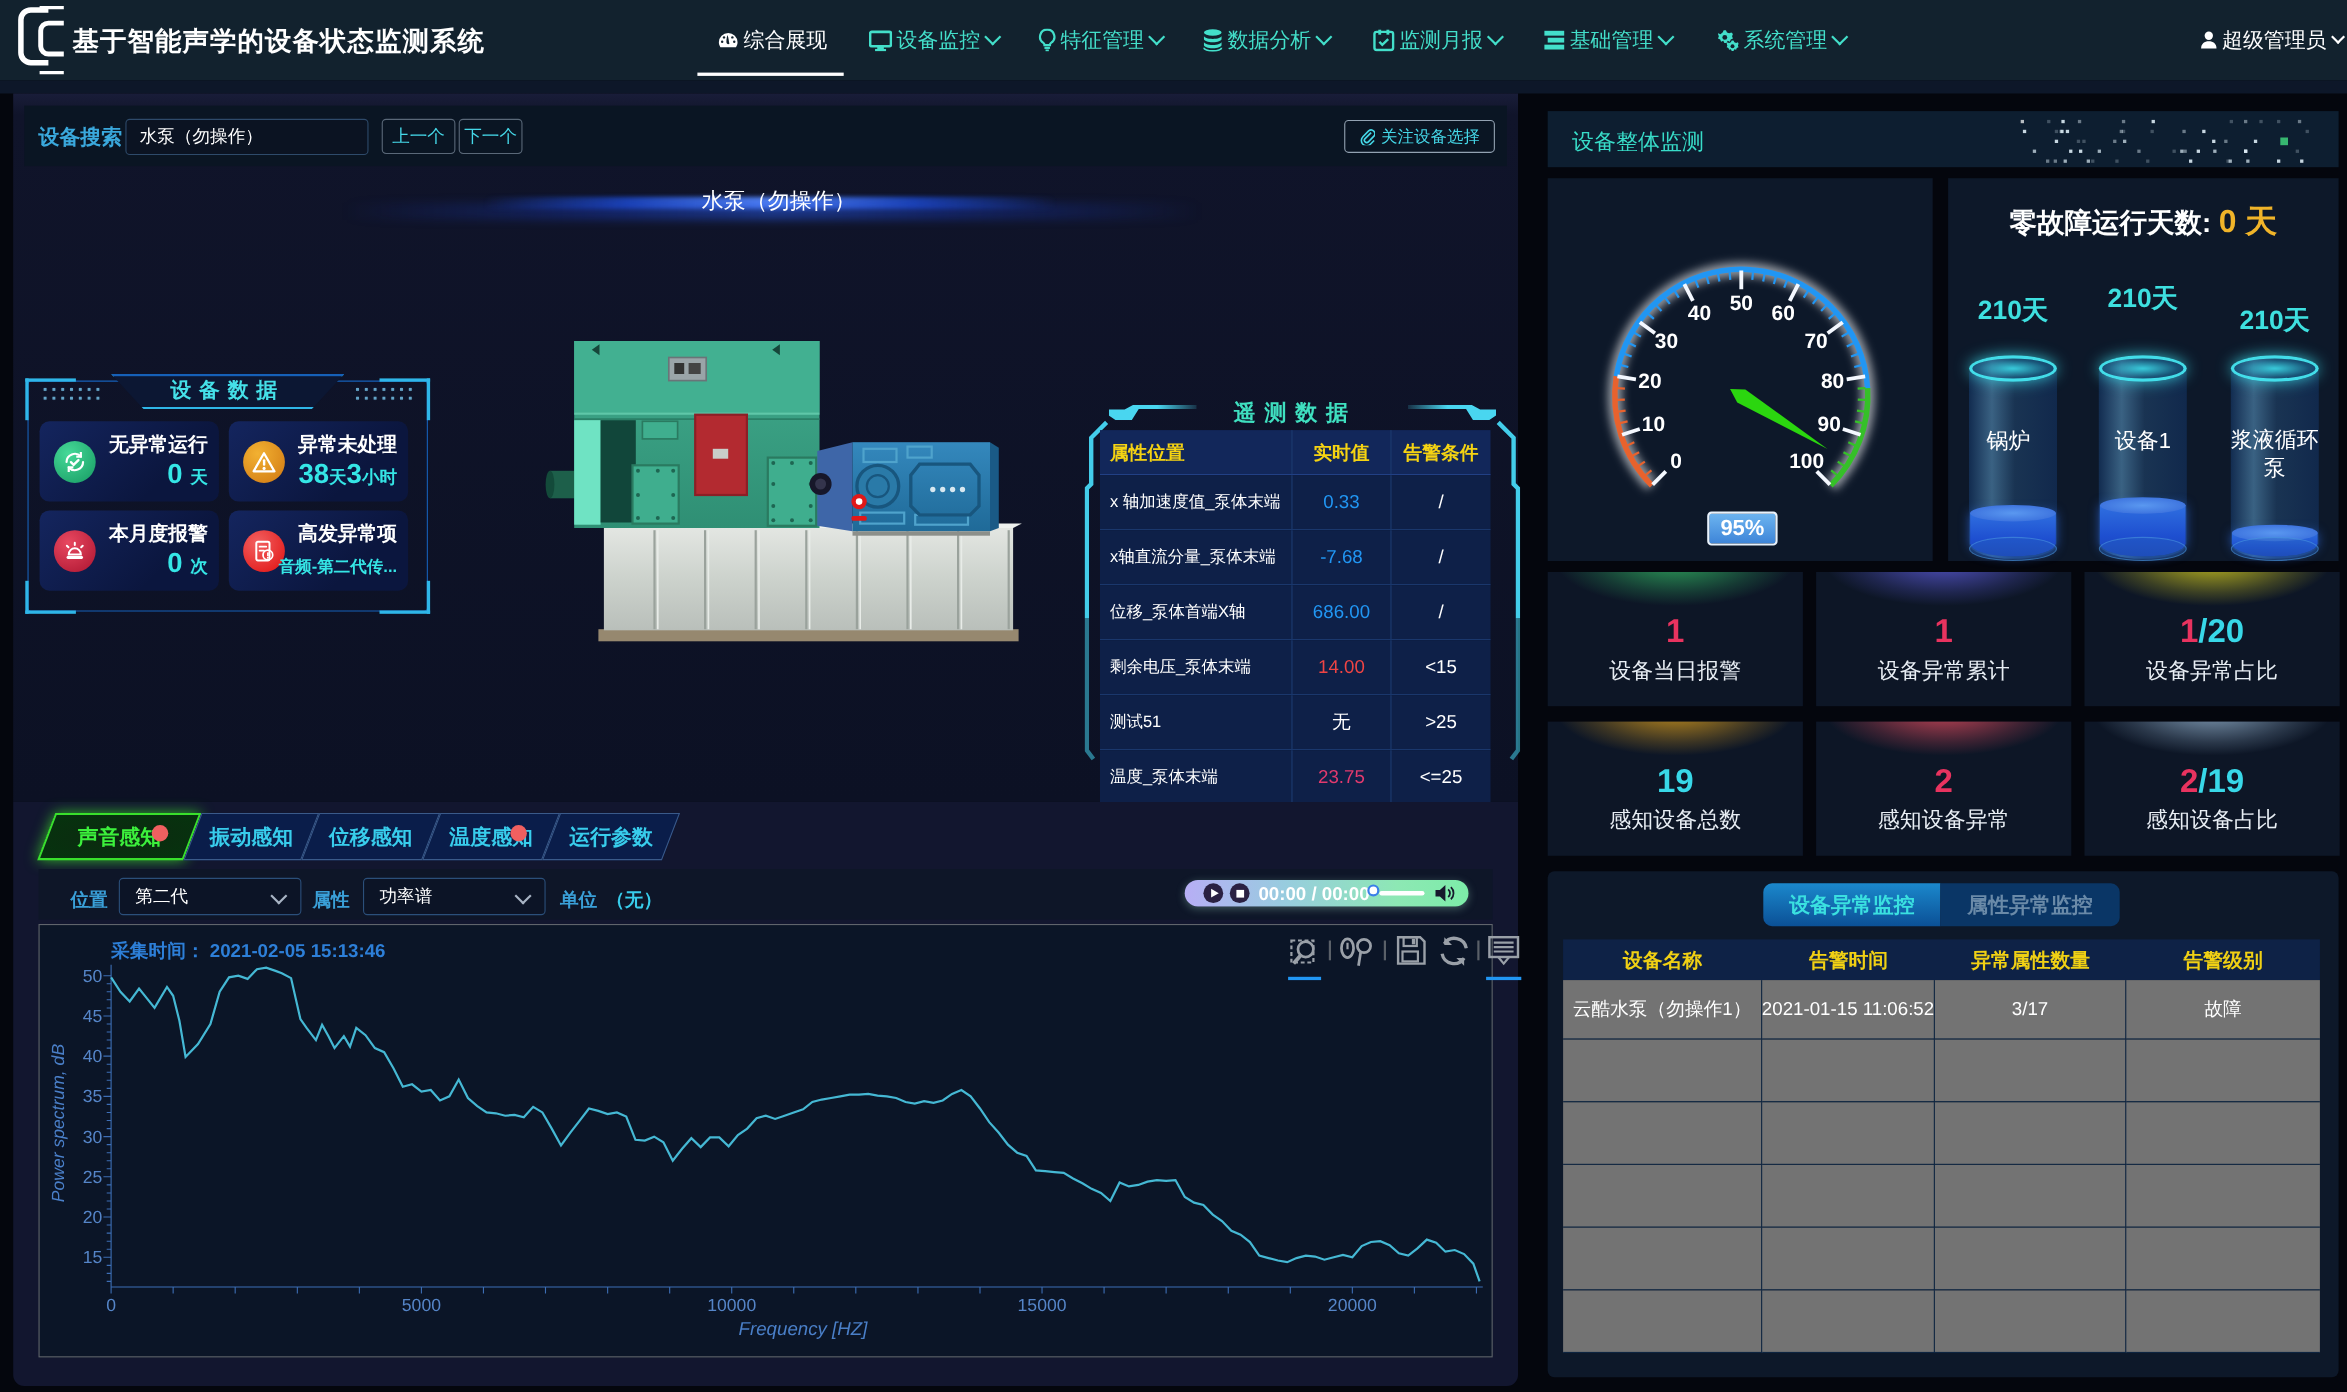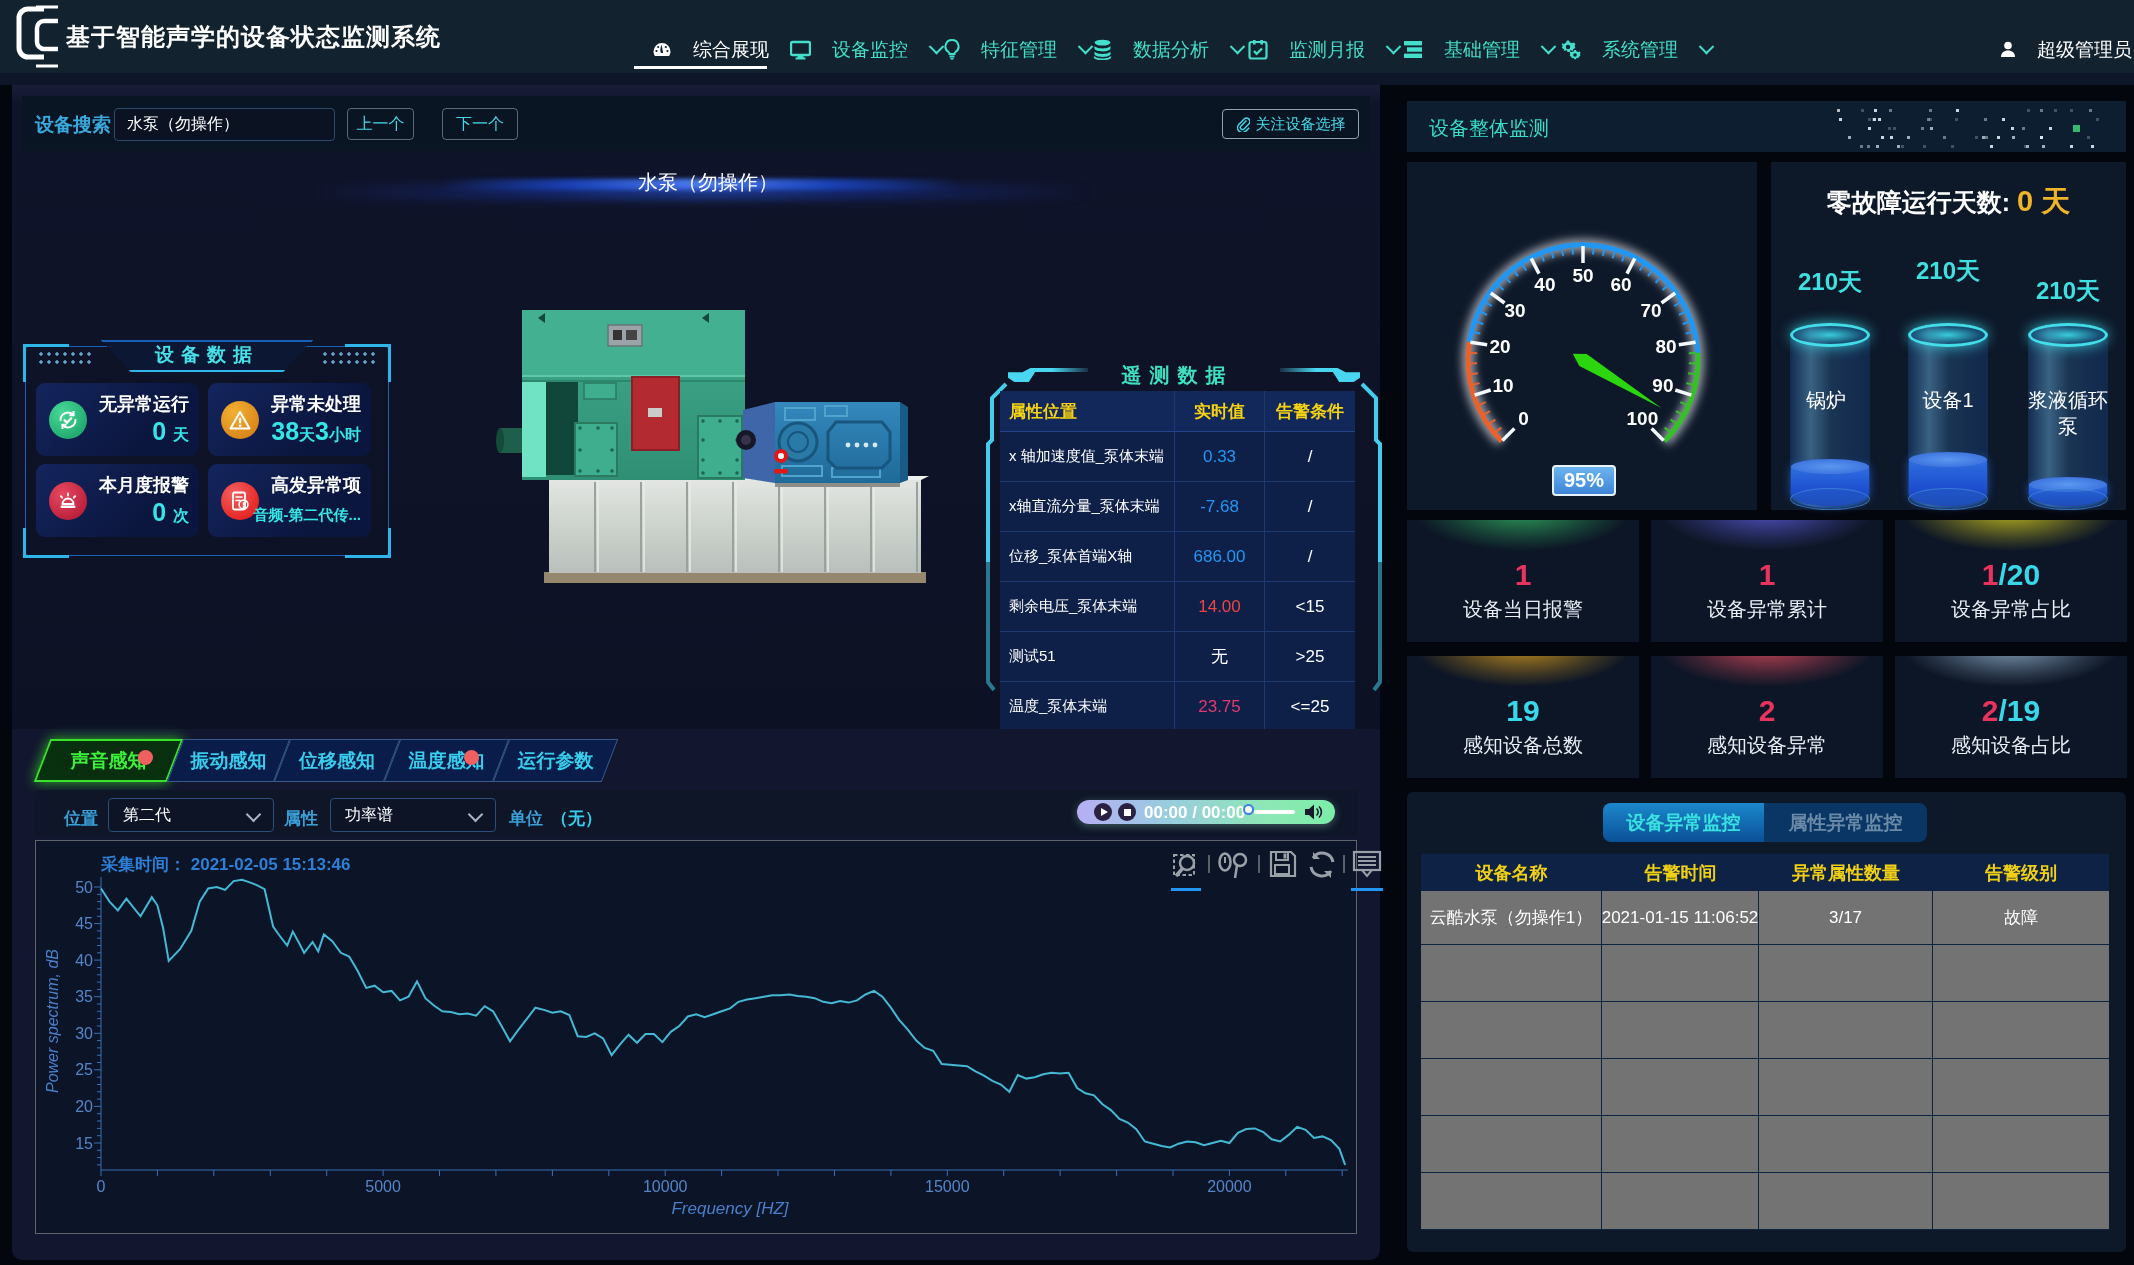--- a/index.html
+++ b/index.html
@@ -1,21 +1,21 @@
 <!DOCTYPE html>
 <html><head>
 <meta charset="utf-8">
 <style>
 *{margin:0;padding:0;box-sizing:border-box;}
 html,body{width:2134px;height:1265px;background:#04060d;font-family:"Liberation Sans",sans-serif;overflow:hidden;}
 #app{position:relative;width:2134px;height:1265px;background:#04060d;}
 .abs{position:absolute;}
 
 #nav{position:absolute;left:0;top:0;width:2134px;height:73px;background:#12222e;}
-.navitem{position:absolute;top:0;height:73px;display:flex;align-items:center;gap:21px;color:#43dfca;font-size:19px;white-space:nowrap;margin-top:13px;}
+.navitem{position:absolute;top:0;height:73px;display:flex;align-items:center;gap:4px;color:#43dfca;font-size:19px;white-space:nowrap;}
 .navitem svg{display:block;}
 .chev{width:11px;height:11px;border-right:2px solid #43dfca;border-bottom:2px solid #43dfca;transform:rotate(45deg) translate(-2px,-2px);margin-left:2px;}
 .navtitle{position:absolute;left:66px;top:0;height:73px;display:flex;align-items:center;color:#fff;font-size:24px;font-weight:bold;letter-spacing:1px;}
 
 #ltop{position:absolute;left:12px;top:85px;width:1368px;height:644px;background:linear-gradient(180deg,#191d39 0%,#10142a 3%,#0c1124 100%);}
 #searchrow{position:absolute;left:10px;top:11px;width:1348px;height:55px;background:#0a1523;}
 .ipt{background:#0b1322;border:1px solid #2e4a6a;border-radius:4px;color:#fff;font-size:16px;display:flex;align-items:center;padding-left:12px;}
 .btn-cy{border:1px solid #5a6878;border-radius:4px;color:#45d8e8;font-size:16px;display:flex;align-items:center;justify-content:center;background:transparent;}
 
 #lbot{position:absolute;left:12px;top:729px;width:1368px;height:531px;background:#12162f;border-radius:0 0 10px 10px;}
@@ -152,21 +152,21 @@
       <span>超级管理员</span>
         <i class="chev" style="border-color:#fff;width:9px;height:9px;"></i>
     </div>
   </div>
 
   <div id="ltop">
     <div id="searchrow">
       <div class="abs" style="left:13px;top:16px;color:#3aa8dc;font-size:19px;font-weight:bold;">设备搜索</div>
       <div class="ipt abs" style="left:92px;top:12px;width:221px;height:33px;">水泵（勿操作）</div>
       <div class="btn-cy abs" style="left:325px;top:12px;width:67px;height:32px;">上一个</div>
-      <div class="btn-cy abs" style="left:420px;top:12px;width:76px;height:32px;">下一个</div>
+      <div class="btn-cy abs" style="left:395px;top:12px;width:58px;height:32px;">下一个</div>
       <div class="btn-cy abs" style="left:1200px;top:13px;width:137px;height:30px;border-color:#93a2b2;font-size:15px;gap:6px;">
         <svg width="14" height="15" viewBox="0 0 14 15">
             <path d="M10.5 3.5 5 9a2 2 0 1 0 3 3l5-5.2a3.4 3.4 0 0 0-4.8-4.8L3 7.3a4.8 4.8 0 0 0 6.8 6.8l3.4-3.4" fill="none" stroke="#45d8e8" stroke-width="1.5"></path>
           </svg>
         关注设备选择</div>
     </div>
     <div class="abs" style="left:428px;top:94px;width:520px;height:11px;background:linear-gradient(90deg,rgba(20,60,180,0) 0%,rgba(30,80,220,.75) 25%,rgba(90,140,255,.95) 50%,rgba(30,80,220,.75) 75%,rgba(20,60,180,0) 100%);filter:blur(2px);border-radius:5px;"></div>
     <div class="abs" style="left:300px;top:99px;width:780px;height:16px;background:linear-gradient(90deg,rgba(20,50,160,0) 0%,rgba(25,60,190,.4) 30%,rgba(40,90,230,.5) 50%,rgba(25,60,190,.4) 70%,rgba(20,50,160,0) 100%);filter:blur(4px);"></div>
     <div class="abs" style="left:284px;top:84px;width:824px;height:26px;color:#fff;font-size:20px;text-align:center;">水泵（勿操作）</div>
 

